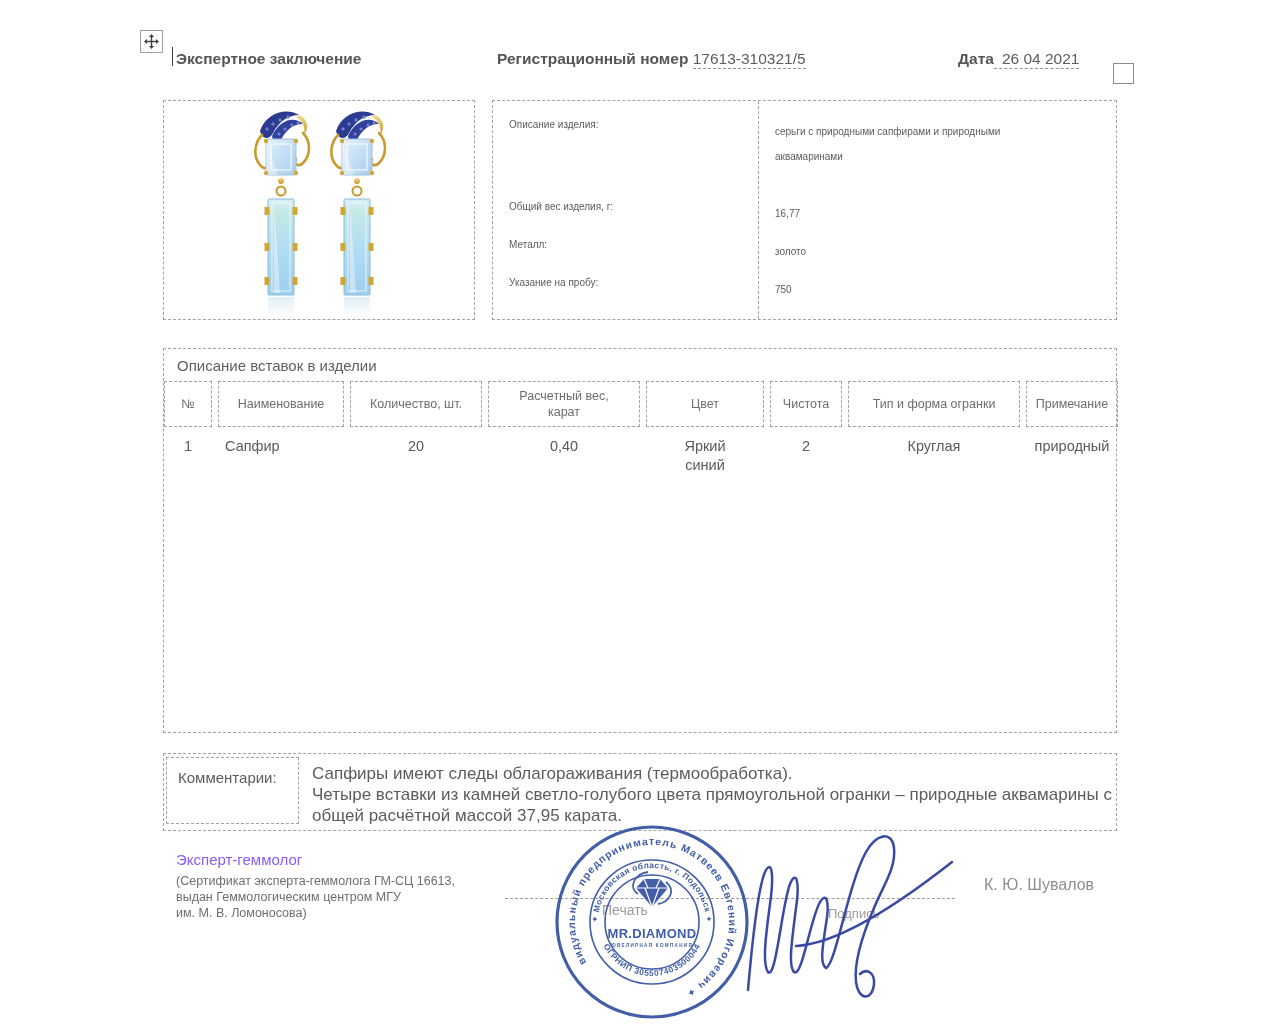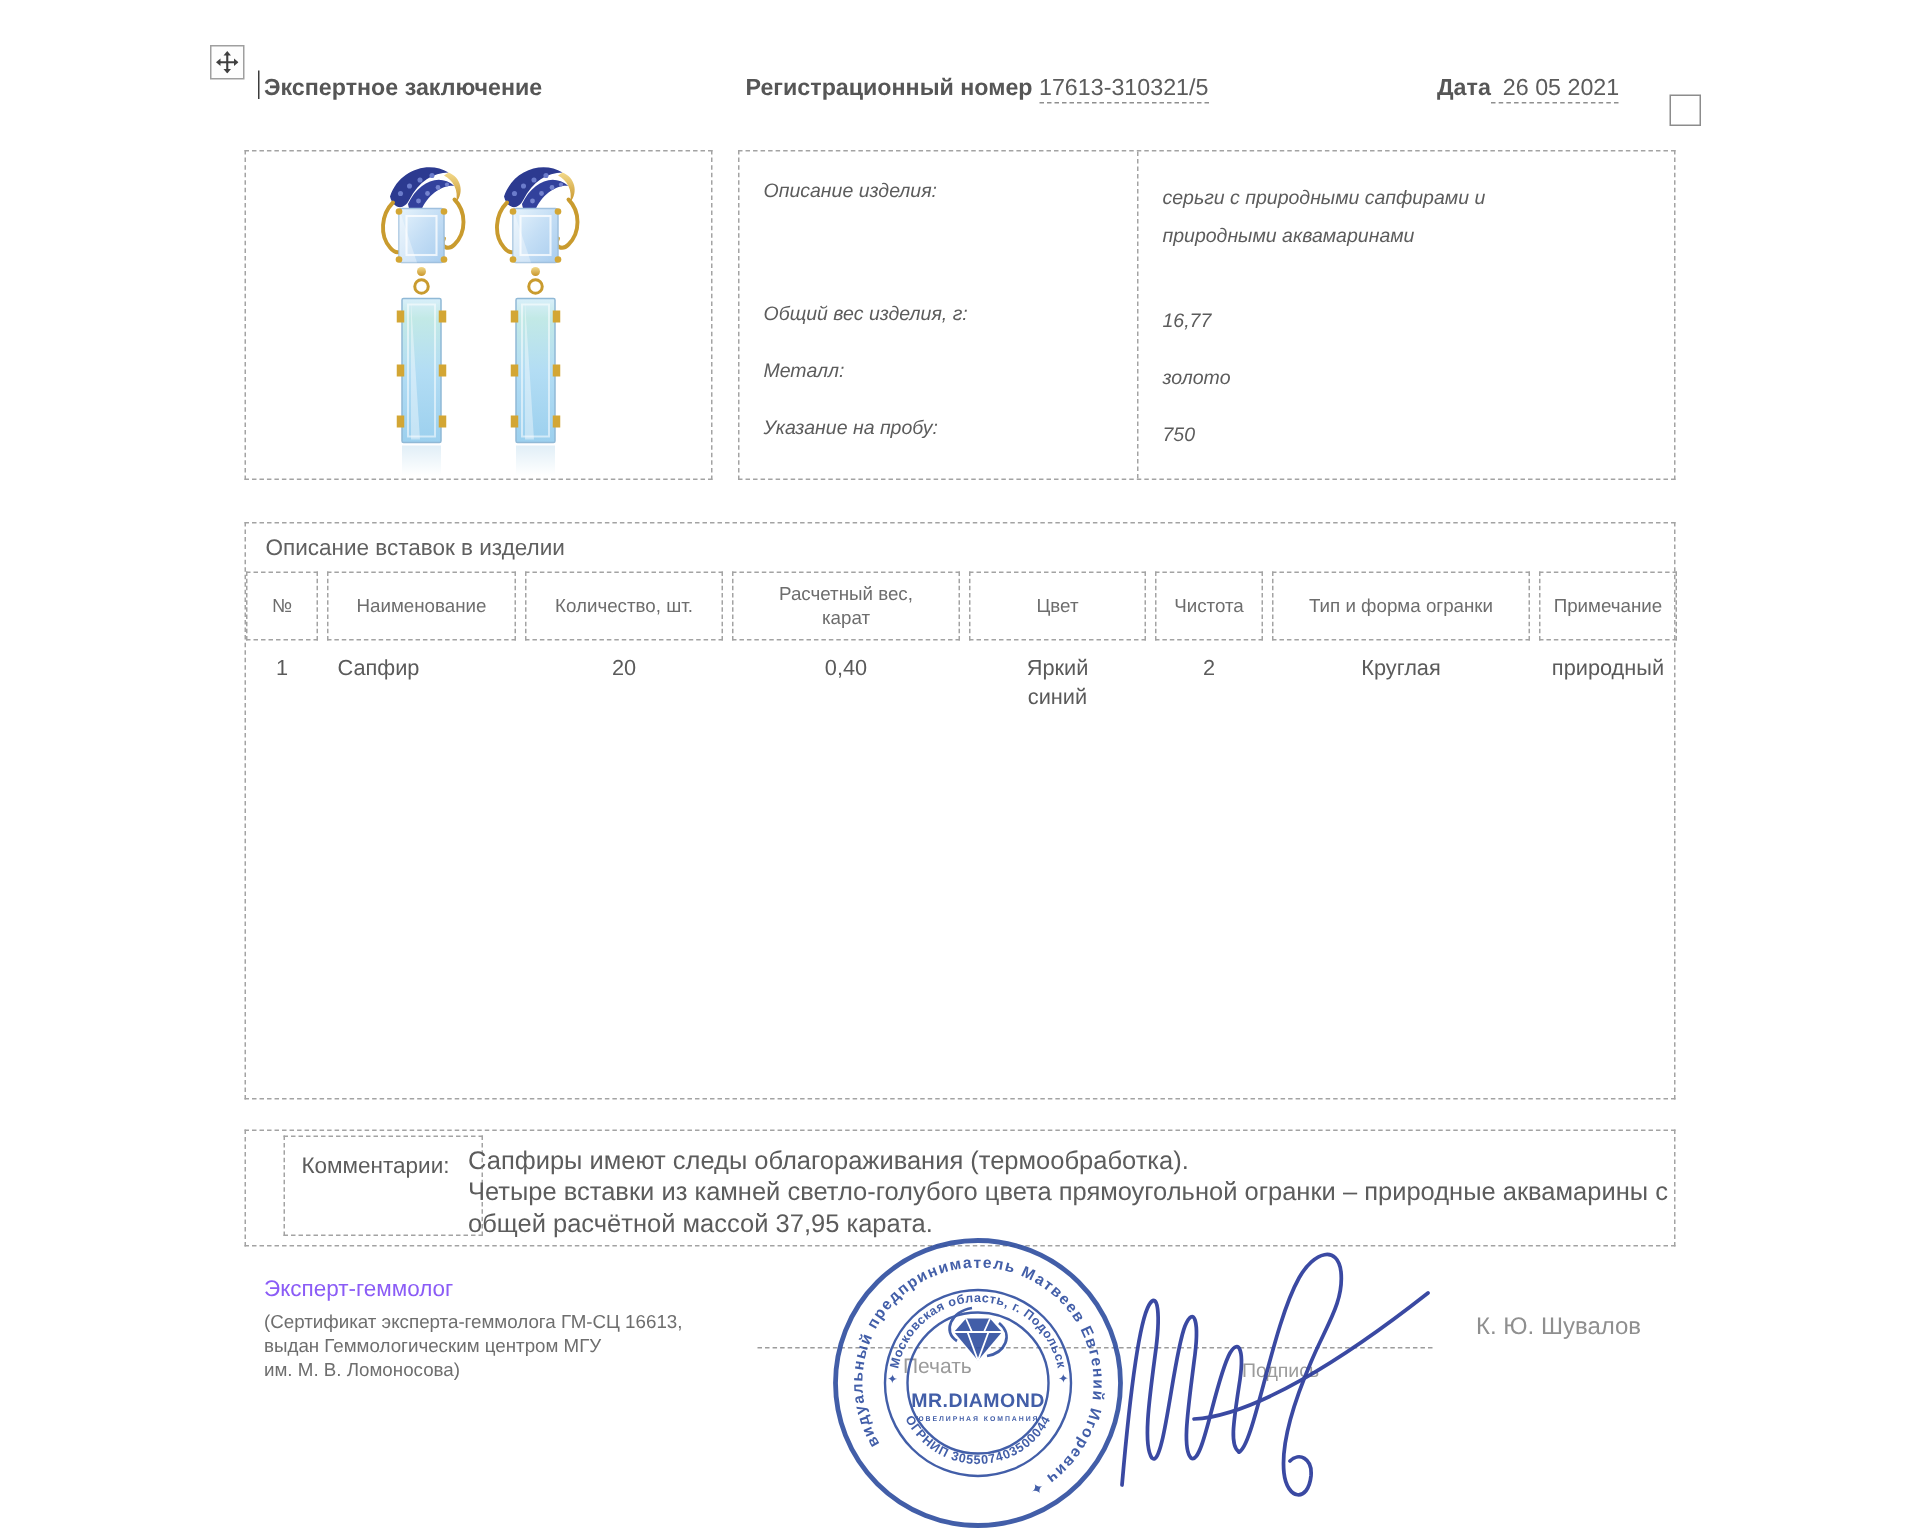--- a/index.html
+++ b/index.html
@@ -16,21 +16,21 @@
   .caret{left:172px;top:47px;width:1px;height:19px;background:#3c3c3c;}
   .hdr-title{left:176px;top:50px;font-size:15.5px;}
   .hdr-reg{left:497px;top:50px;font-size:15.5px;}
   .hdr-date{left:958px;top:50px;font-size:15.5px;}
   .hdr-date .u-dash{padding-left:8px;}
   .checkbox{left:1113px;top:63px;width:21px;height:21px;border:1.5px solid #8c8c8c;
             box-sizing:border-box;background:#fff;}
 
   
   .photo-box{left:163px;top:100px;width:312px;height:220px;background:#fff;}
-  .desc-box{left:492px;top:100px;width:625px;height:220px;font-size:13px;font-style:italic;}
+  .desc-box{left:492px;top:100px;width:625px;height:220px;font-size:10px;}
   .desc-divider{position:absolute;left:265px;top:0;bottom:0;border-left:1.5px dashed #a3a3a3;}
   .desc-label{position:absolute;left:16px;width:230px;}
   .desc-value{position:absolute;left:282px;width:290px;line-height:25px;}
 
   
   .inserts-box{left:163px;top:348px;width:954px;height:385px;}
   .inserts-title{position:absolute;left:13px;top:8px;font-size:15px;color:#606060;}
   .th{position:absolute;top:32px;height:46px;border:1.5px dashed #a3a3a3;box-sizing:border-box;
       display:flex;align-items:center;justify-content:center;text-align:center;
       font-size:12.5px;line-height:16px;color:#6d6d6d;}
@@ -39,21 +39,21 @@
   .c2{left:186px;width:132px;} .c3{left:324px;width:152px;}
   .c4{left:482px;width:118px;} .c5{left:606px;width:72px;}
   .c6{left:684px;width:172px;} .c7{left:862px;width:92px;}
   .th.c3{padding:0 20px;}
   .td.c1{text-align:left;padding-left:7px;}
   .td.c4{padding:0 28px;}
 
   
   .comments-box{left:163px;top:753px;width:954px;height:78px;}
   .comments-label{position:absolute;left:2px;top:3px;width:133px;height:67px;
-                  border:1.5px dashed #a3a3a3;box-sizing:border-box;padding:11px 0 0 11px;font-size:15px;margin-left:23px;}
+                  border:1.5px dashed #a3a3a3;box-sizing:border-box;padding:11px 0 0 11px;font-size:15px;}
   .comments-text{position:absolute;left:148px;top:9px;width:800px;font-size:17px;line-height:21px;}
 
   
   .expert-title{left:176px;top:851px;font-size:15px;color:#8b5cf6;}
   .expert-cert{left:176px;top:873px;font-size:12.5px;line-height:16px;color:#6e6e6e;}
   .sig-line{left:505px;top:898px;width:450px;height:0;border-top:1.5px dashed #9c9c9c;z-index:1;}
   .stamp-ph{left:602px;top:902px;font-size:14px;color:#9b9b9b;z-index:1;}
   .sign-ph{left:828px;top:906px;font-size:13px;color:#9b9b9b;z-index:1;}
   .stamp-svg{left:552px;top:822px;z-index:2;opacity:.9;}
   .signature-svg{left:736px;top:824px;z-index:3;}
@@ -79,21 +79,21 @@
     </svg>
   </div>
 
   <div class="abs caret"></div>
   <div class="abs hdr-title bold">Экспертное заключение</div>
   <div class="abs hdr-reg">
     <span class="bold">Регистрационный номер</span>
     <span class="u-dash">17613-310321/5</span>
   </div>
   <div class="abs hdr-date">
-    <span class="bold">Дата</span><span class="u-dash">26 05 2021</span>
+    <span class="bold">Дата</span><span class="u-dash">26 04 2021</span>
   </div>
   <div class="abs checkbox"></div>
 
   <div class="abs photo-box dashed">
     <svg width="309" height="217" viewBox="0 0 309 217">
       <defs>
         <linearGradient id="aquaSq" x1="0" y1="0" x2="1" y2="1">
           <stop offset="0" stop-color="#e6f3fc"></stop>
             <stop offset="0.5" stop-color="#c4def5"></stop>
             <stop offset="1" stop-color="#a9cdee"></stop>

